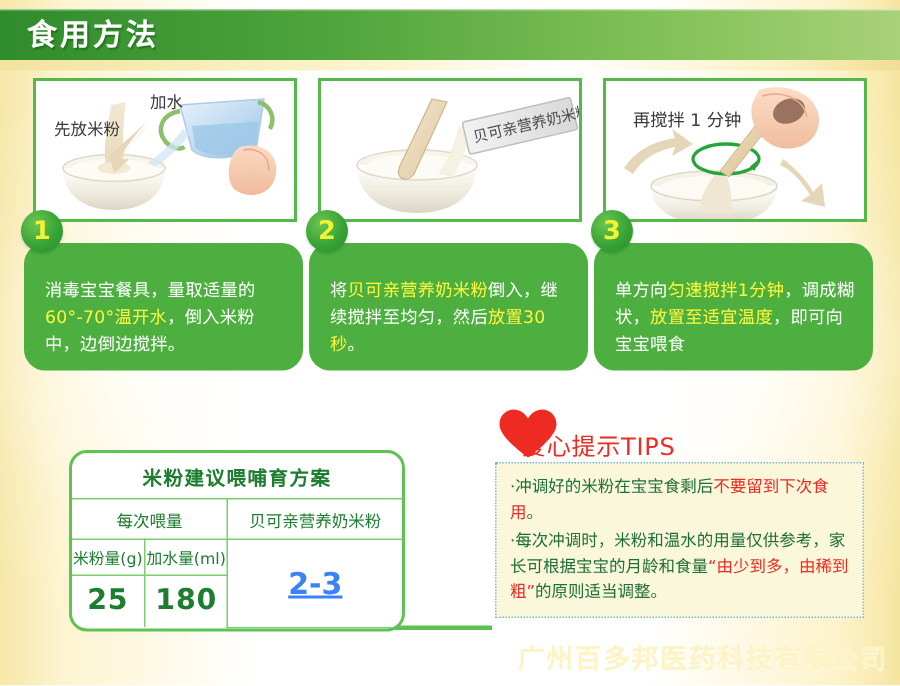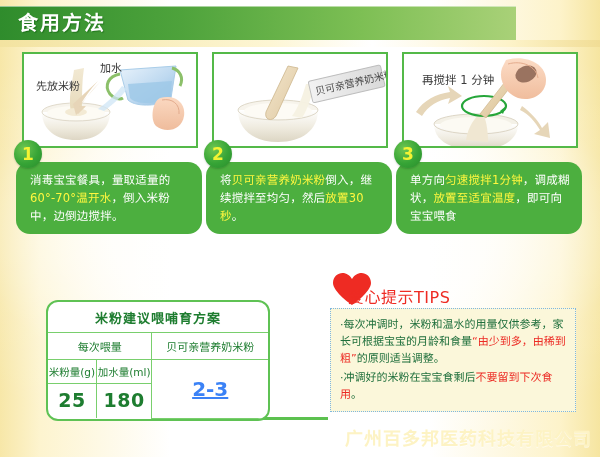--- a/index.html
+++ b/index.html
@@ -40,21 +40,21 @@
         rgba(255,255,255,0.12) 78%,
         rgba(255,255,255,0) 100%);
     pointer-events: none;
   }
 
   
   .header-bar {
     position: absolute;
     left: 0;
     top: 6px;
-    width: 516px;
+    width: 600px;
     height: 34px;
     background: linear-gradient(to right, #2f8c2c 0%, #4ea33c 35%, #7dbf54 70%, #a9d178 100%);
     box-shadow: 0 1px 0 rgba(255,255,255,0.5) inset;
     z-index: 5;
   }
   .header-title {
     position: absolute;
     left: 18px;
     top: 5px;
     font-size: 20px;
@@ -124,21 +124,21 @@
 
   .bubble {
     position: absolute;
     top: 110px;
     left: -6px;
     width: 186px;
     min-height: 68px;
     background: #4caf3f;
     border-radius: 14px;
     box-sizing: border-box;
-    padding: 9px 12px 9px 14px;
+    padding: 22px 12px 9px 14px;
     color: #ffffff;
     font-size: 11.5px;
     line-height: 18px;
     letter-spacing: 0.2px;
   }
   .bubble .hl { color: #fff73f; }
 
   
   .table-wrap {
     position: absolute;
@@ -435,24 +435,24 @@
 
   <div class="tips">
     <div class="tips-head">
       <svg class="heart" width="46" height="34" viewBox="0 0 46 34">
         <path d="M22 33 C22 33 3 20 3 11 C3 4.5 8 1 12.5 1 C16.5 1 20 3.5 22 7 C24 3.5 27.5 1 31.5 1 C36 1 41 4.5 41 11 C41 20 22 33 22 33 Z" fill="#ee2b23"></path>
       </svg>
       <div class="tips-title">爱心提示TIPS</div>
     </div>
     <div class="tips-box">
       <p class="tip-line">
-        <span>·每次冲调时，米粉和温水的用量仅供参考，家长可根据宝宝的月龄和食量</span><span class="hl">“由少到多，由稀到粗”</span><span>的原则适当调整。</span>
+        <span>·冲调好的米粉在宝宝食剩后</span><span class="hl">不要留到下次食用</span><span>。</span>
       </p>
       <p class="tip-line">
-        <span>·冲调好的米粉在宝宝食剩后</span><span class="hl">不要留到下次食用</span><span>。</span>
+        <span>·每次冲调时，米粉和温水的用量仅供参考，家长可根据宝宝的月龄和食量</span><span class="hl">“由少到多，由稀到粗”</span><span>的原则适当调整。</span>
       </p>
     </div>
   </div>
 
   <div class="footer-rule"></div>
   <div class="watermark">广州百多邦医药科技有限公司</div>
 
 </div>
 
 </body></html>

